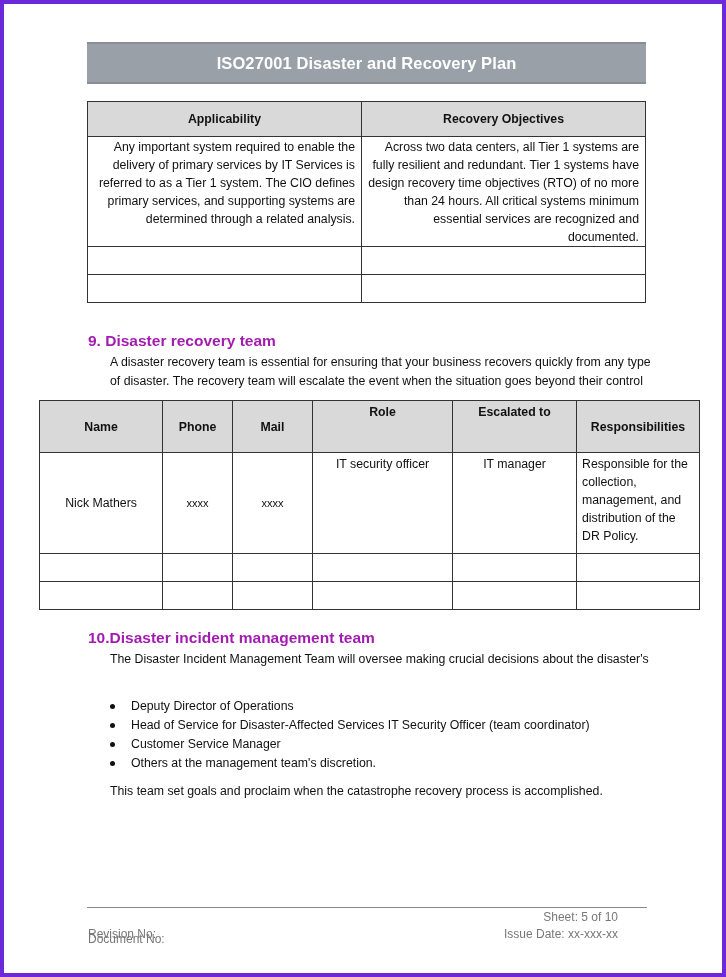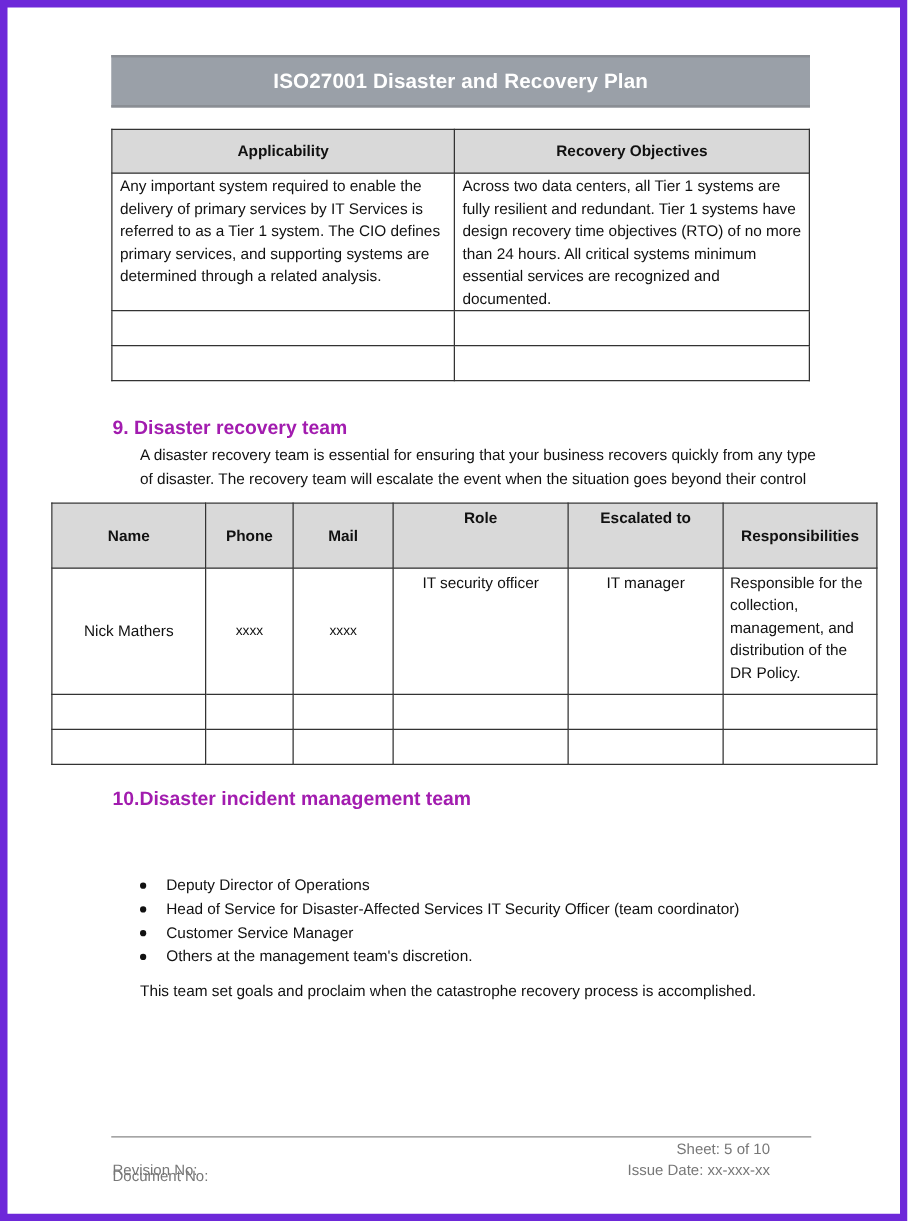--- a/index.html
+++ b/index.html
@@ -4,42 +4,42 @@
   <style>
     * { box-sizing: border-box; margin: 0; padding: 0; }
     html, body { width: 726px; height: 977px; background: #ffffff; overflow: hidden; }
     body {
       font-family: "Liberation Sans", sans-serif;
       color: #111;
       position: relative;
     }
     .page {
       position: absolute; left: 0; top: 0; width: 726px; height: 977px;
-      border: 6px solid #6d28d9;
+      border: 4px solid #6d28d9;
       background: #fff;
       text-decoration: underline;
     }
     .title-bar {
       position: absolute; left: 83px; top: 38px; width: 559px; height: 42px;
       background: #9aa0a8;
       border-top: 2px solid #8a8e94;
       border-bottom: 2px solid #8a8e94;
       color: #fff;
       font-weight: bold;
       font-size: 16.5px;
       display: flex; align-items: center; justify-content: center;
       letter-spacing: 0.1px;
     }
     table { border-collapse: collapse; position: absolute; }
     td, th { border: 1.5px solid #333; font-size: 12.3px; line-height: 18px; vertical-align: top; }
     th { background: #d9d9d9; font-weight: bold; }
     .t1 { left: 83px; top: 97px; width: 559px; }
     .t1 th { height: 35px; vertical-align: middle; }
     .t1 td { padding: 1px 6px 0 6px; }
-    .t1 .row-main td { height: 103px; }
+    .t1 .row-main td { height: 103px; text-align: right; }
     .t1 .row-empty td { height: 28px; }
     .col-half { width: 274px; }
 
     .sec-heading {
       position: absolute; font-weight: bold; font-size: 15.5px; color: #a21caf;
     }
     .para {
       position: absolute; font-size: 12.3px; line-height: 19px; color: #111;
     }
     .t2 { left: 35px; top: 396px; width: 661px; }
@@ -123,20 +123,21 @@
       <td></td>
       <td></td>
       <td></td>
       <td></td>
       <td></td>
     </tr>
   </tbody>
     </table>
 
   <div class="sec-heading" style="left:84px; top:625px;">10.Disaster incident management team</div>
+  <div class="para" style="left:106px; top:646px;">The Disaster Incident Management Team will oversee making crucial decisions about the disaster's</div>
 
   <ul class="bullets">
     <li><span class="dot"></span><span>Deputy Director of Operations</span></li>
     <li><span class="dot"></span><span>Head of Service for Disaster-Affected Services IT Security Officer (team coordinator)</span></li>
     <li><span class="dot"></span><span>Customer Service Manager</span></li>
     <li><span class="dot"></span><span>Others at the management team's discretion.</span></li>
   </ul>
 
   <div class="para" style="left:106px; top:778px;">This team set goals and proclaim when the catastrophe recovery process is accomplished.</div>
 

